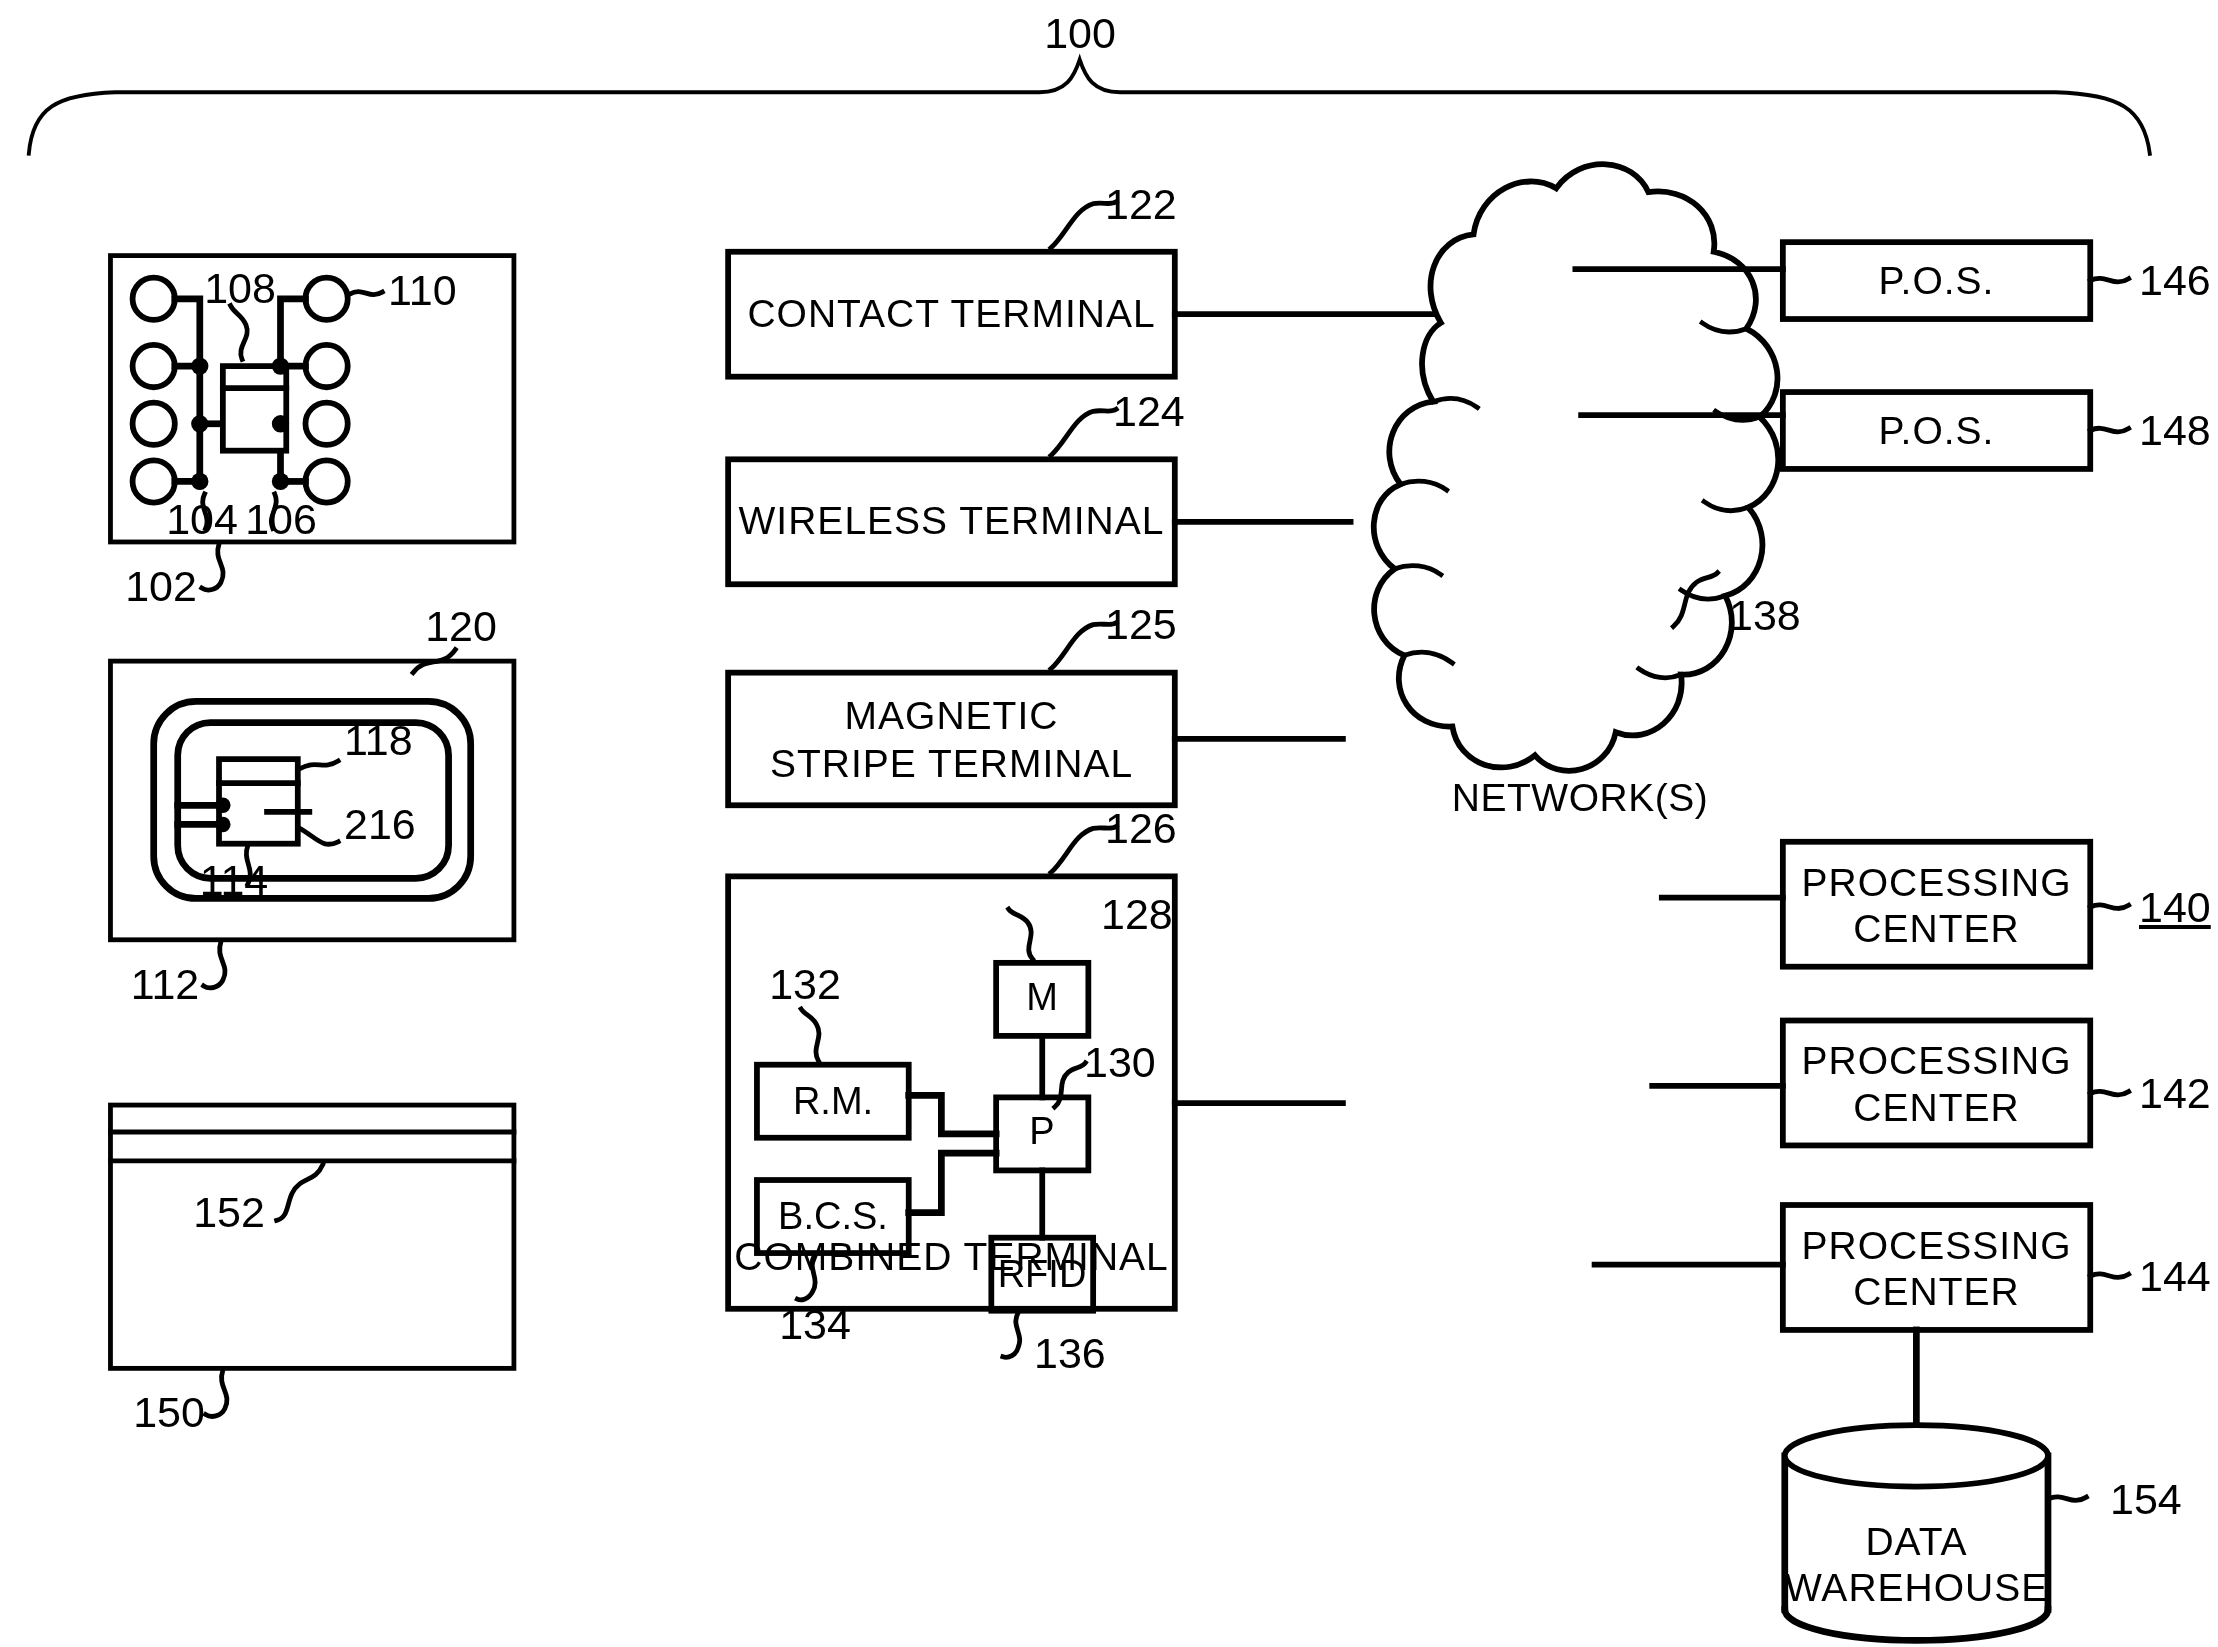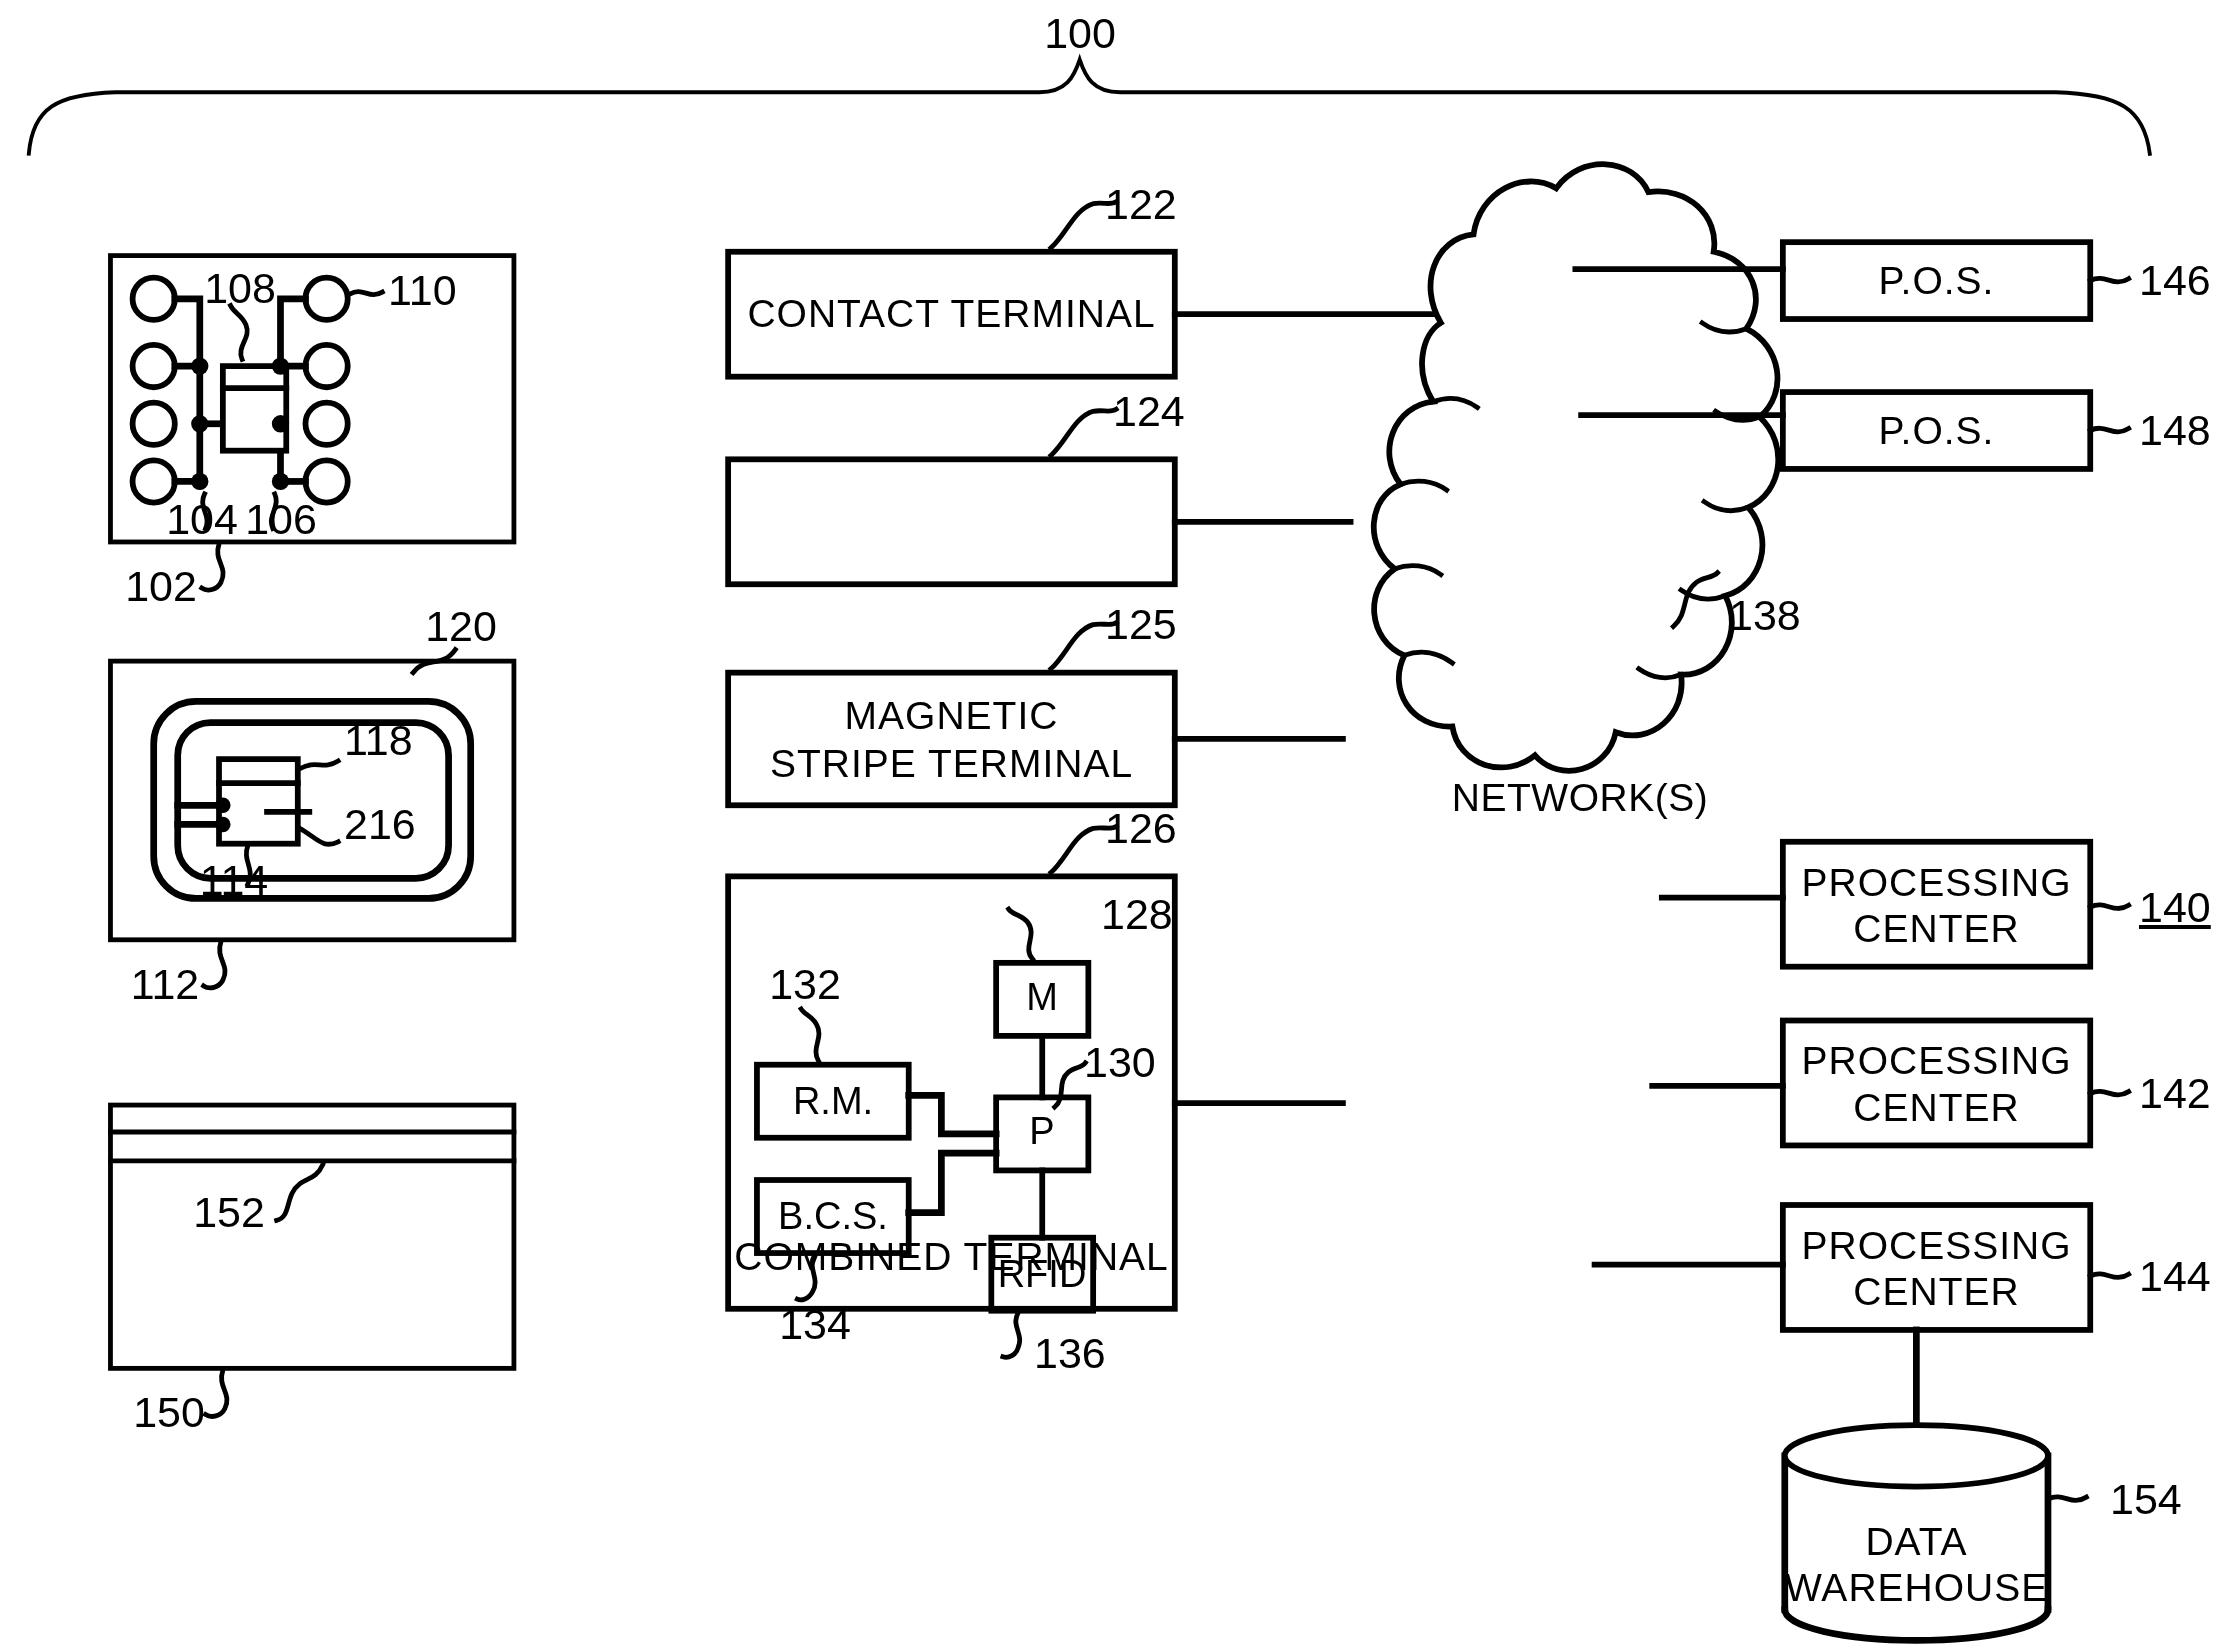--- a/index.html
+++ b/index.html
@@ -219,20 +219,21 @@
   <div class="lbl refnum" style="left:344px;top:803px;">216</div>
   <div class="lbl refnum ctr" style="left:234px;top:859px;">114</div>
   <div class="lbl refnum ctr" style="left:165px;top:963px;">112</div>
 
   <div class="lbl refnum ctr" style="left:229px;top:1191px;">152</div>
   <div class="lbl refnum ctr" style="left:169px;top:1391px;">150</div>
 
   <div class="lbl boxtxt" style="left:728px;top:294px;width:447px;">CONTACT  TERMINAL</div>
   <div class="lbl refnum" style="left:1105px;top:183px;">122</div>
 
+  <div class="lbl boxtxt" style="left:728px;top:501px;width:447px;">WIRELESS  TERMINAL</div>
   <div class="lbl refnum" style="left:1105px;top:390px;margin-left:8px;">124</div>
 
   <div class="lbl boxtxt2" style="left:728px;top:694px;width:447px;">MAGNETIC</div>
   <div class="lbl boxtxt2" style="left:728px;top:742px;width:447px;">STRIPE  TERMINAL</div>
   <div class="lbl refnum" style="left:1105px;top:603px;">125</div>
 
   <div class="lbl refnum" style="left:1105px;top:807px;">126</div>
   <div class="lbl boxtxt" style="left:728px;top:1237px;width:447px;">COMBINED  TERMINAL</div>
 
   <div class="lbl smallbox" style="left:996px;top:978px;width:92px;">M</div>

